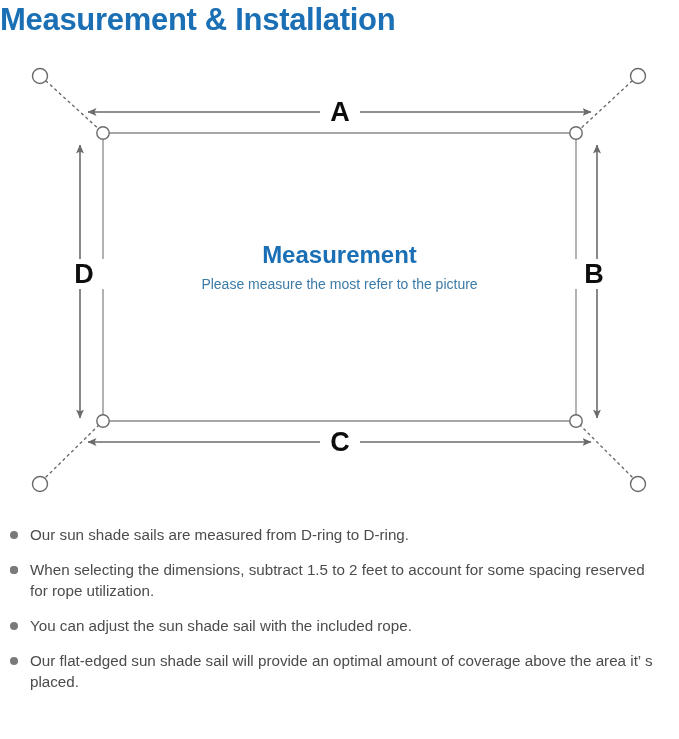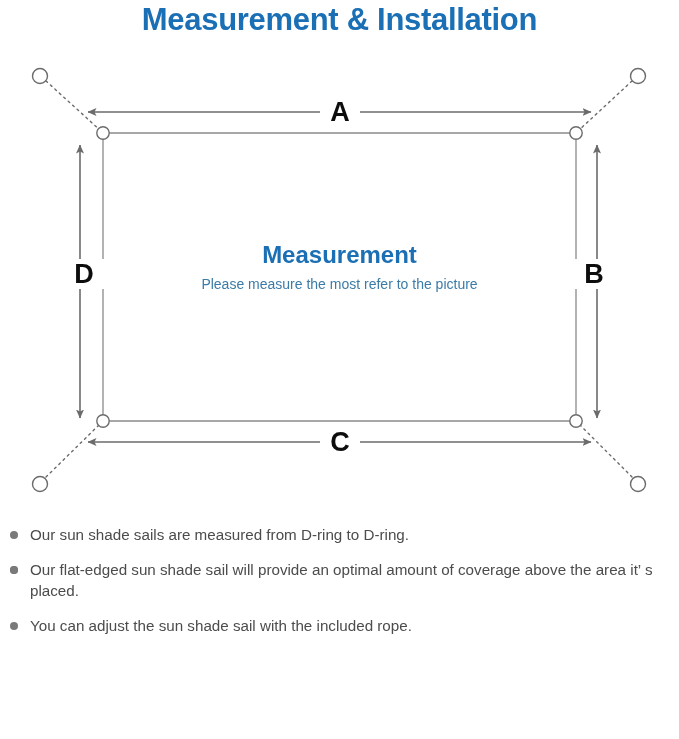--- a/index.html
+++ b/index.html
@@ -12,21 +12,20 @@
     height: 739px;
     position: relative;
     font-family: "Liberation Sans", sans-serif;
     overflow: hidden;
   }
   #page-title {
     position: absolute;
     top: 0px;
     left: 0;
     width: 679px;
-    text-align: center;
     font-size: 31px;
     font-weight: bold;
     color: #1a6fb5;
     letter-spacing: -0.3px;
     line-height: 40px;
     font-family: "Liberation Sans", sans-serif;
   }
   #diagram {
     position: absolute;
     top: 44px;
@@ -152,19 +151,23 @@
 <div id="notes">
   <div class="note-item">
     <span class="note-bullet"></span>
     <span>Our sun shade sails are measured from D-ring to D-ring.</span>
   </div>
   <div class="note-item">
     <span class="note-bullet"></span>
   </div>
   <div class="note-item">
     <span class="note-bullet"></span>
-    <span>Our flat-edged sun shade sail will provide an optimal amount of coverage above the area it’  s placed.</span>
+    <span>When selecting the dimensions, subtract 1.5 to 2 feet to account for some spacing reserved for rope utilization.</span>
   </div>
   <div class="note-item">
     <span class="note-bullet"></span>
     <span>You can adjust the sun shade sail with the included rope.</span>
   </div>
+  <div class="note-item">
+    <span class="note-bullet"></span>
+    <span>Our flat-edged sun shade sail will provide an optimal amount of coverage above the area it’  s placed.</span>
+  </div>
 </div>
 
 </body></html>

